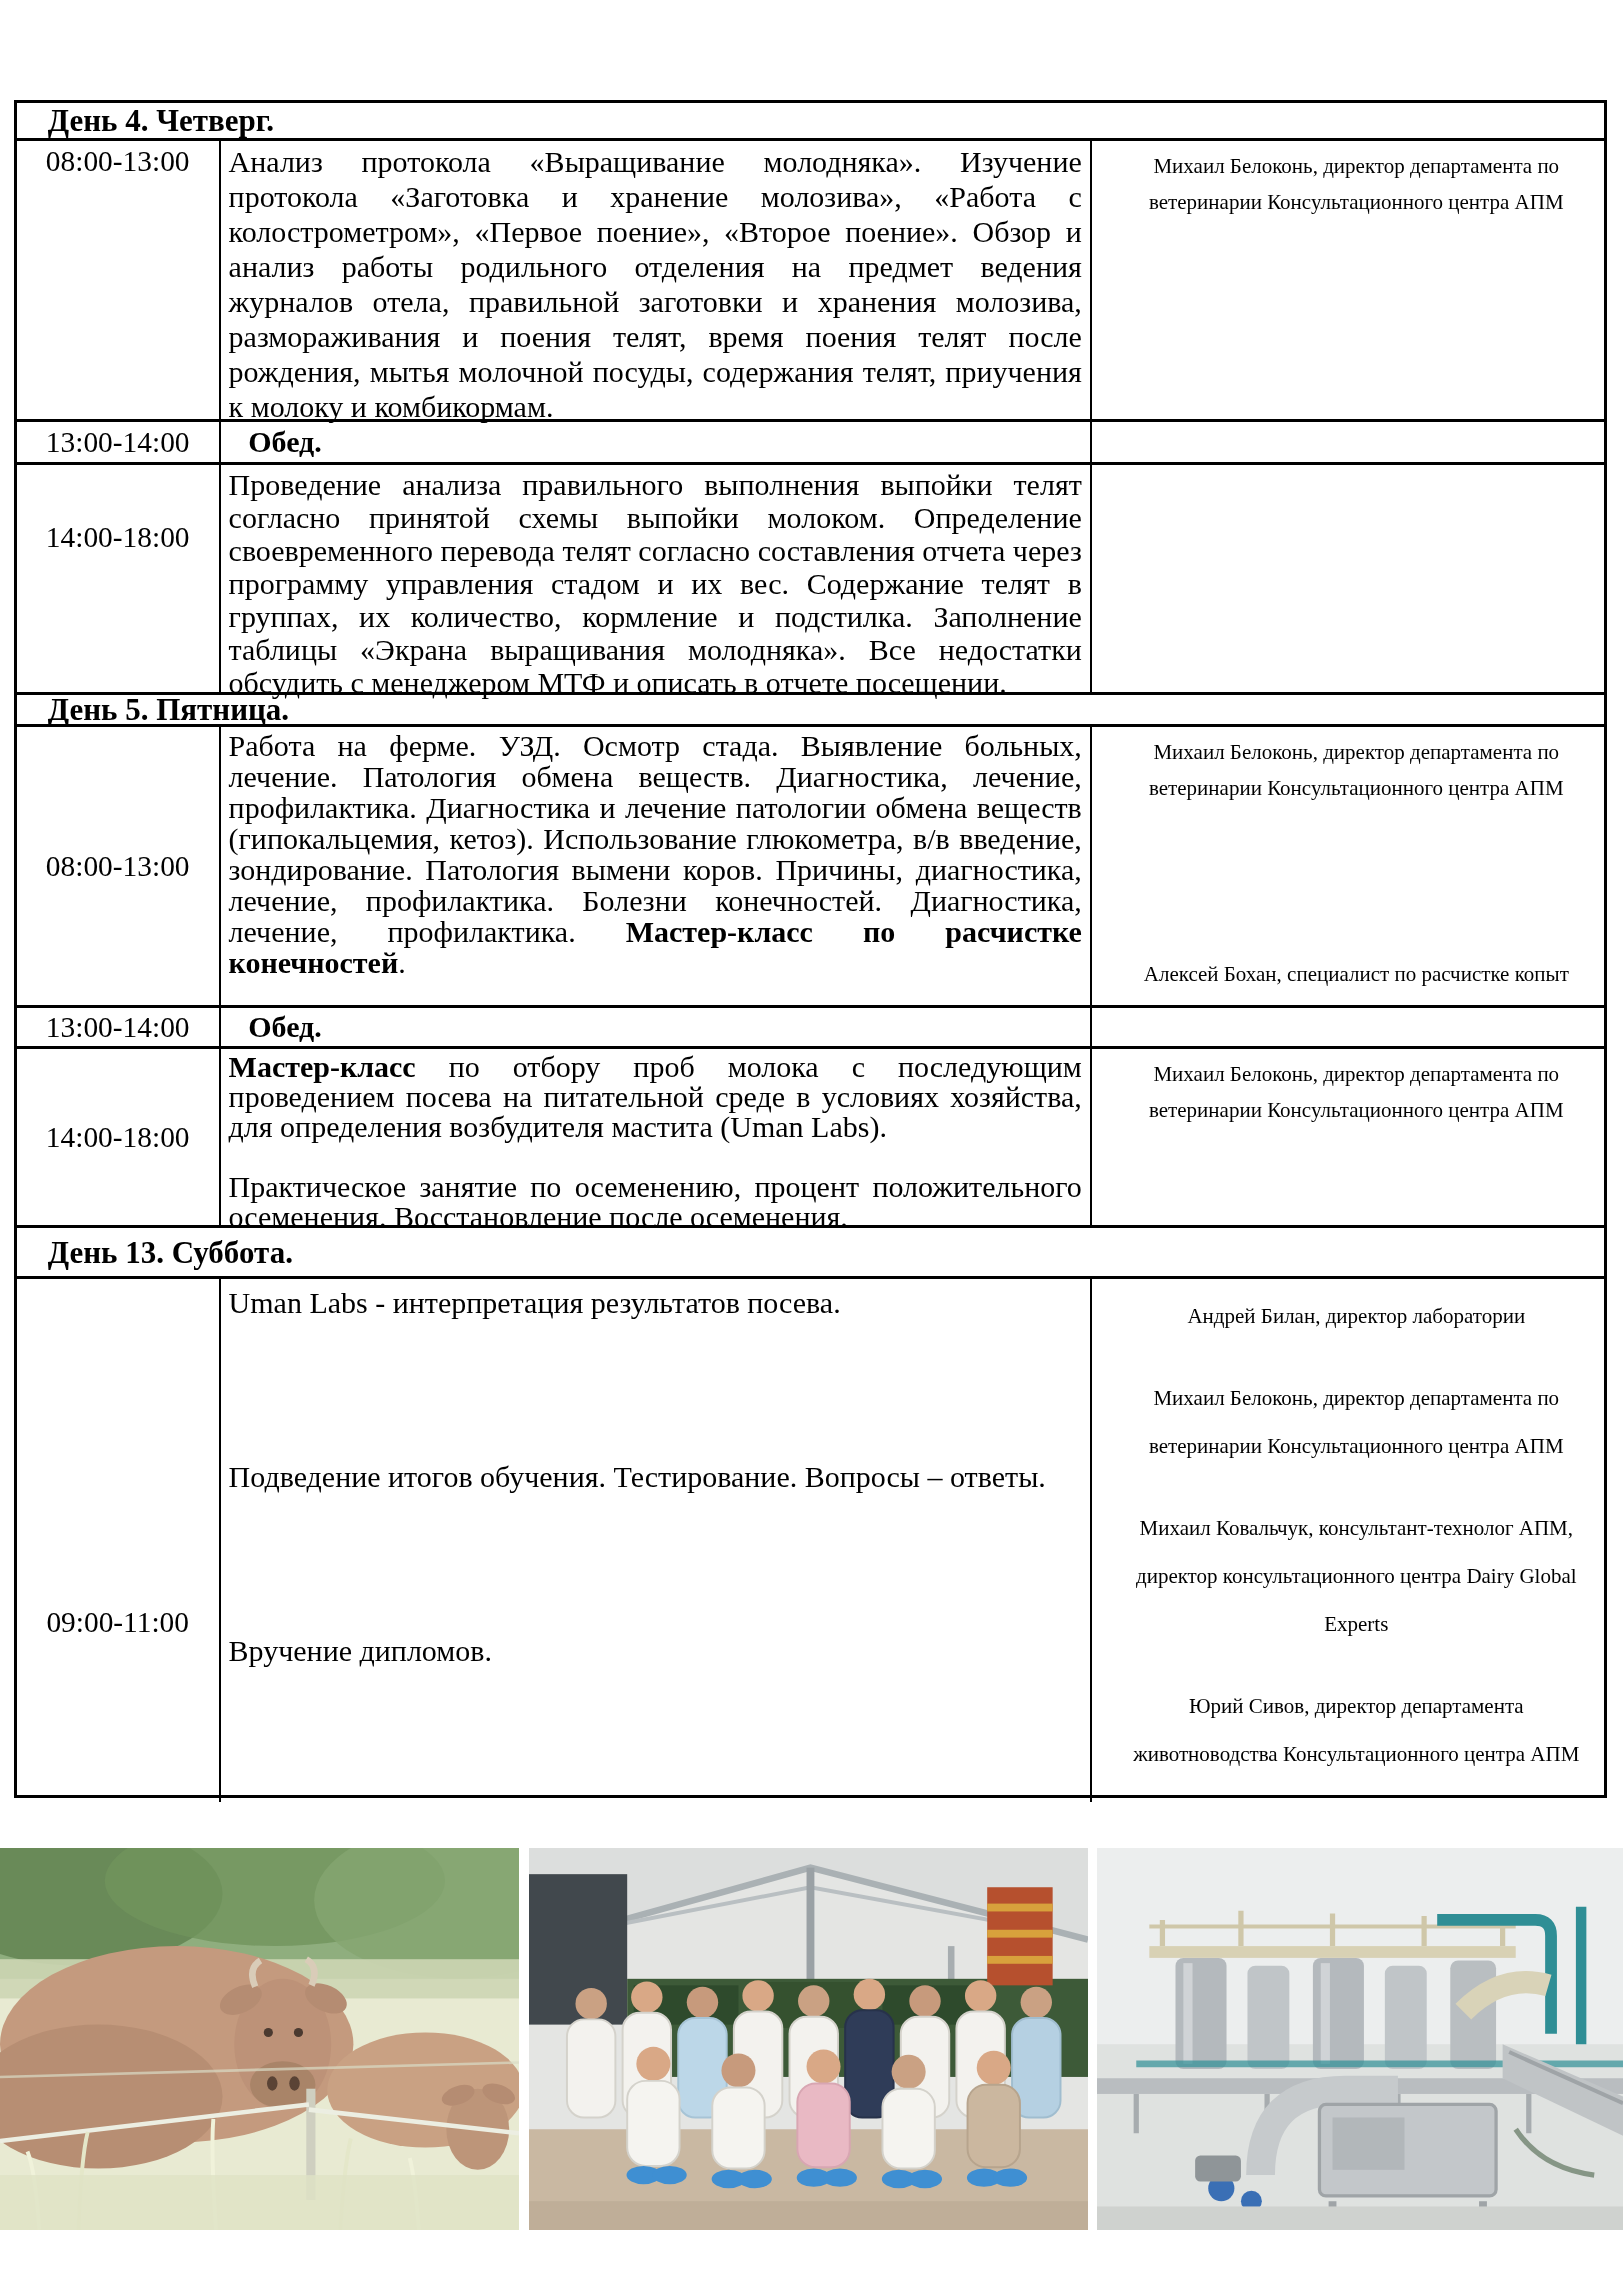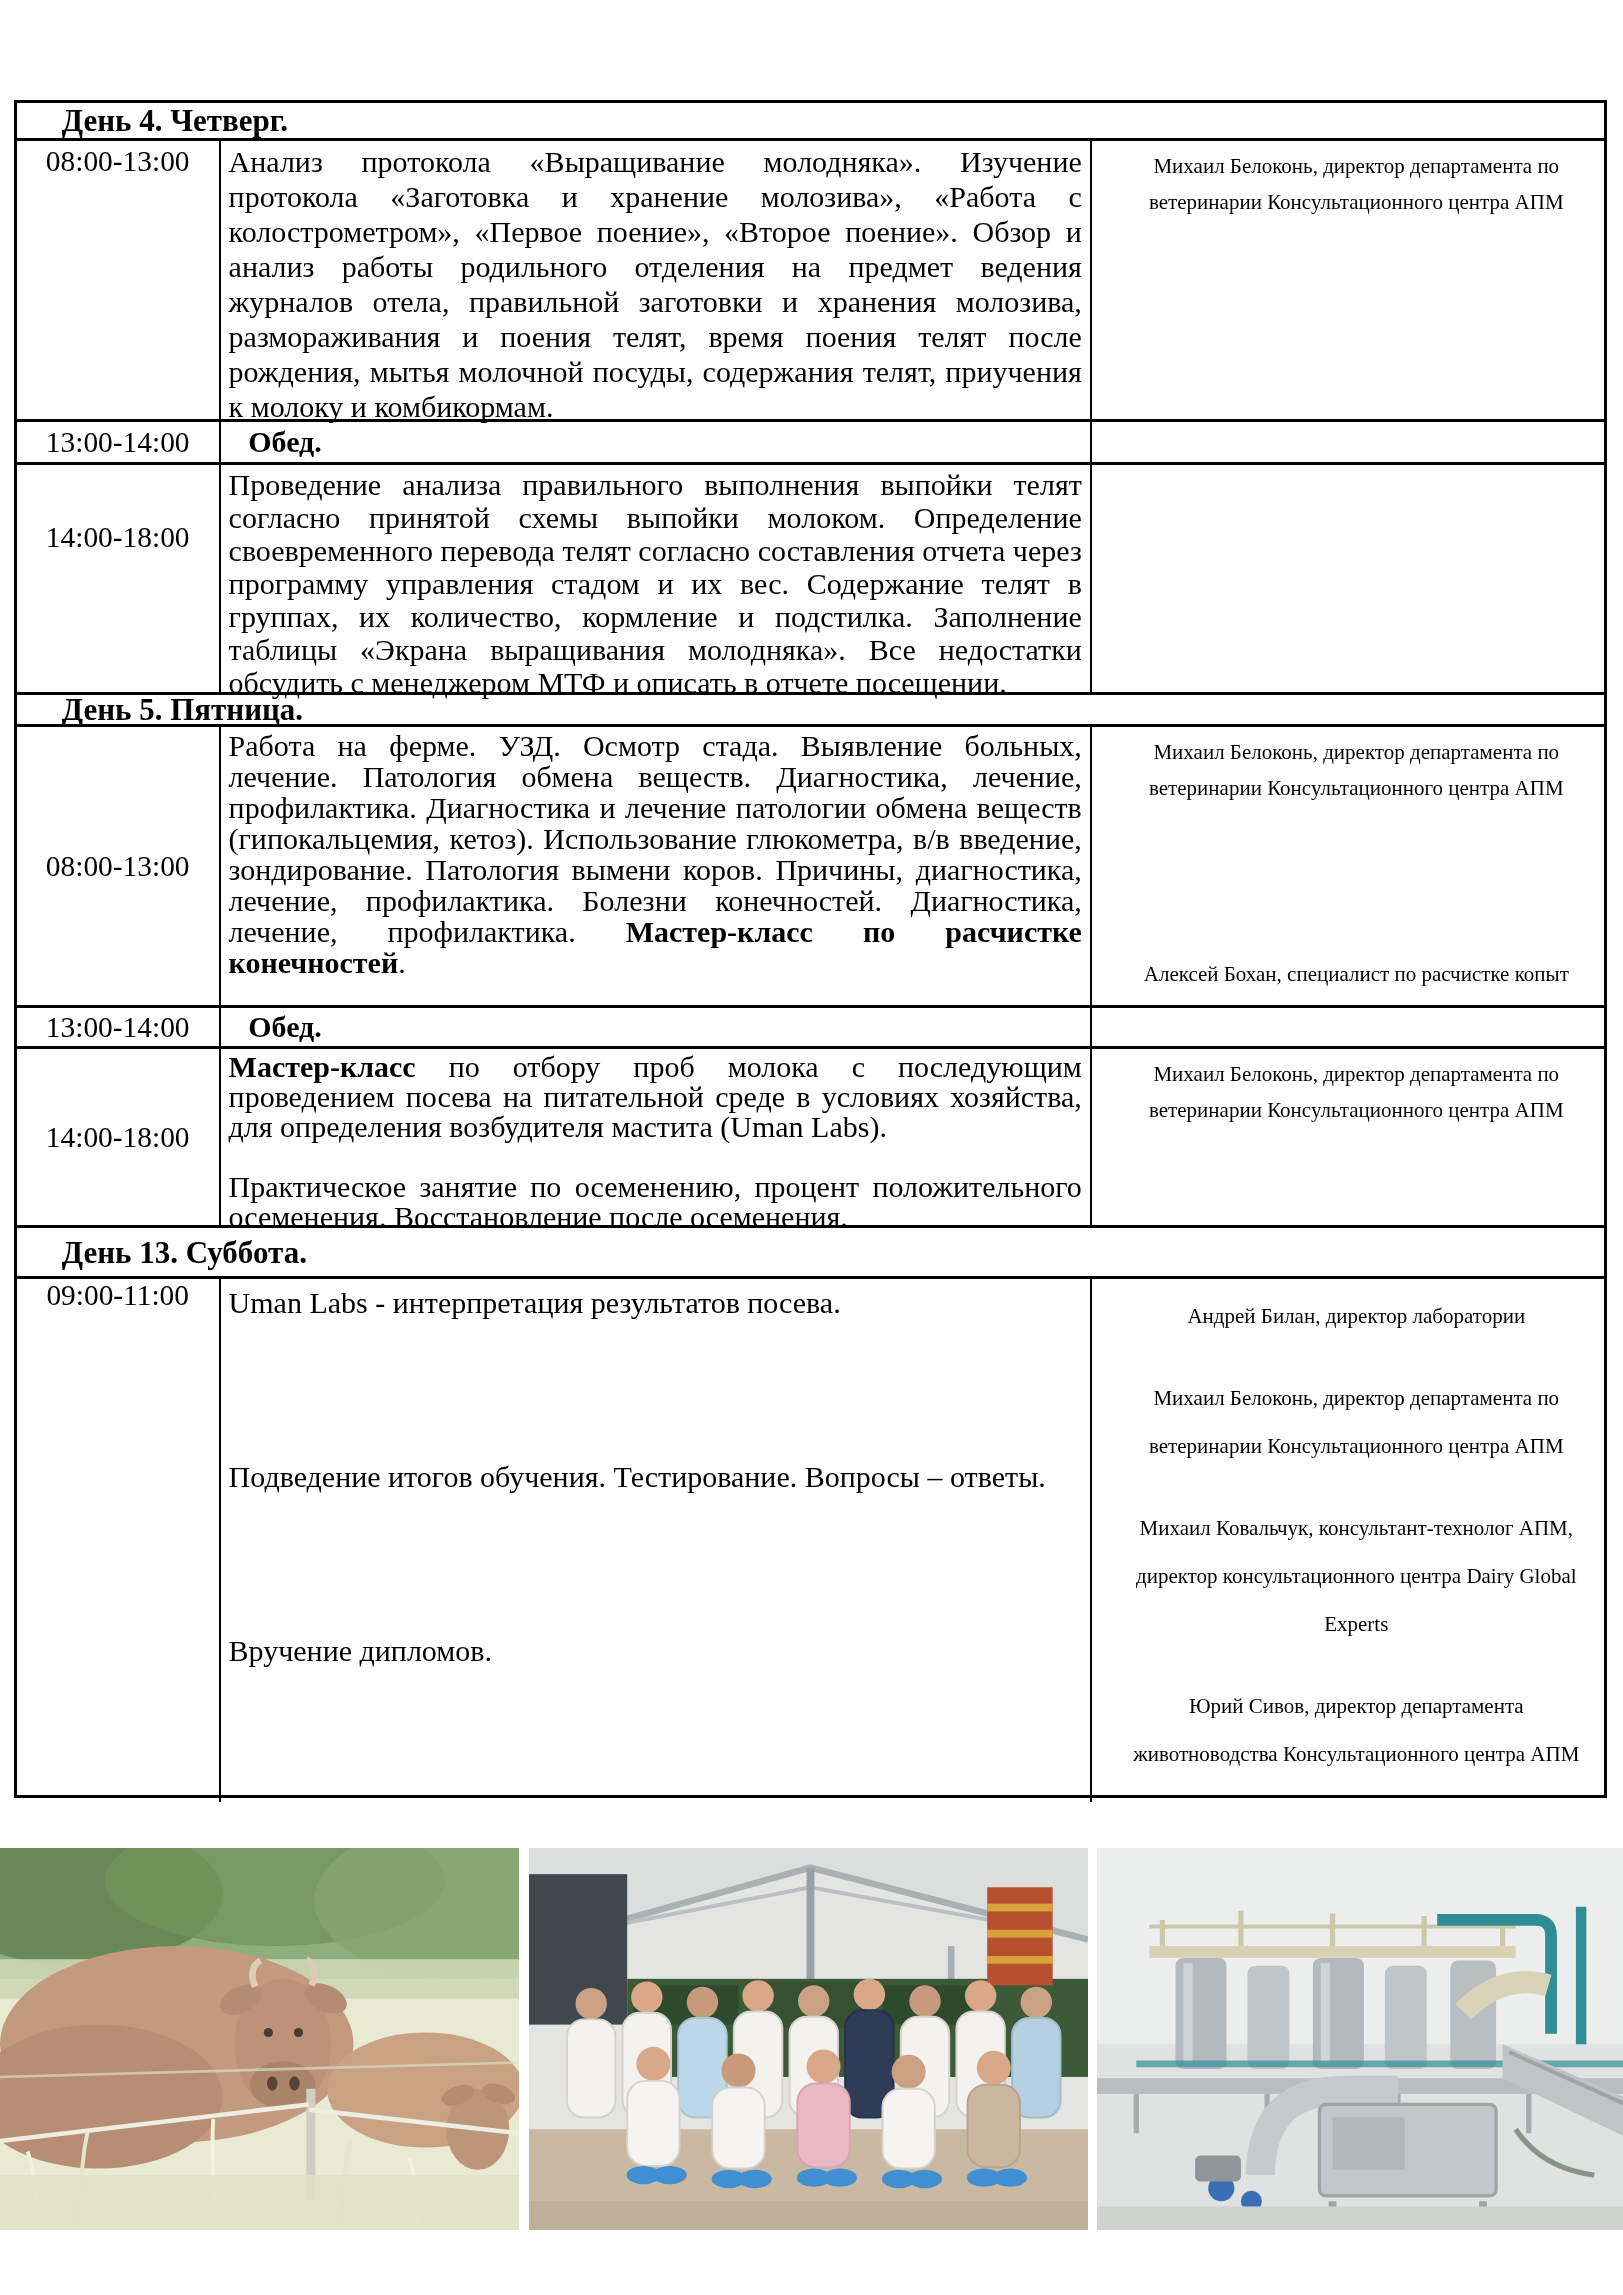--- a/index.html
+++ b/index.html
@@ -16,34 +16,34 @@
     position:absolute;left:13.7px;top:100px;
     width:1593px;height:1698px;
     box-sizing:border-box;
     border:3.9px solid #000;
     display:flex;flex-direction:column;
   }
   .t-row{display:flex;box-sizing:border-box;border-bottom:3.9px solid #000;flex:0 0 auto;}
   .t-row.last{border-bottom:none;flex:1 1 auto;}
   .sec-header{
     display:flex;align-items:center;
-    padding-left:45px;
+    padding-left:31px;
     font-weight:bold;font-size:31px;line-height:33px;
   }
   .cell{box-sizing:border-box;}
   .c-time{
     width:204px;flex:0 0 204px;
     border-right:2.6px solid #000;
     display:flex;justify-content:center;
     font-size:29.4px;
   }
   .c-time.v-top{align-items:flex-start;padding-top:3.9px;}
   .c-time.v-center{align-items:center;}
   .c-time.v-off1{align-items:flex-start;padding-top:56px;}
-  .c-time.v-off2{align-items:flex-start;}
+  .c-time.v-off2{align-items:flex-start;padding-top:327px;}
   .c-content{
     width:871px;flex:0 0 871px;
     border-right:2.6px solid #000;
     padding:2.6px 7.9px 2.6px 7.9px;
     font-size:30px;
     text-align:justify;
   }
   .c-content p{margin:0;}
   .lh53{line-height:35px;}
   .lh50{line-height:33px;}

